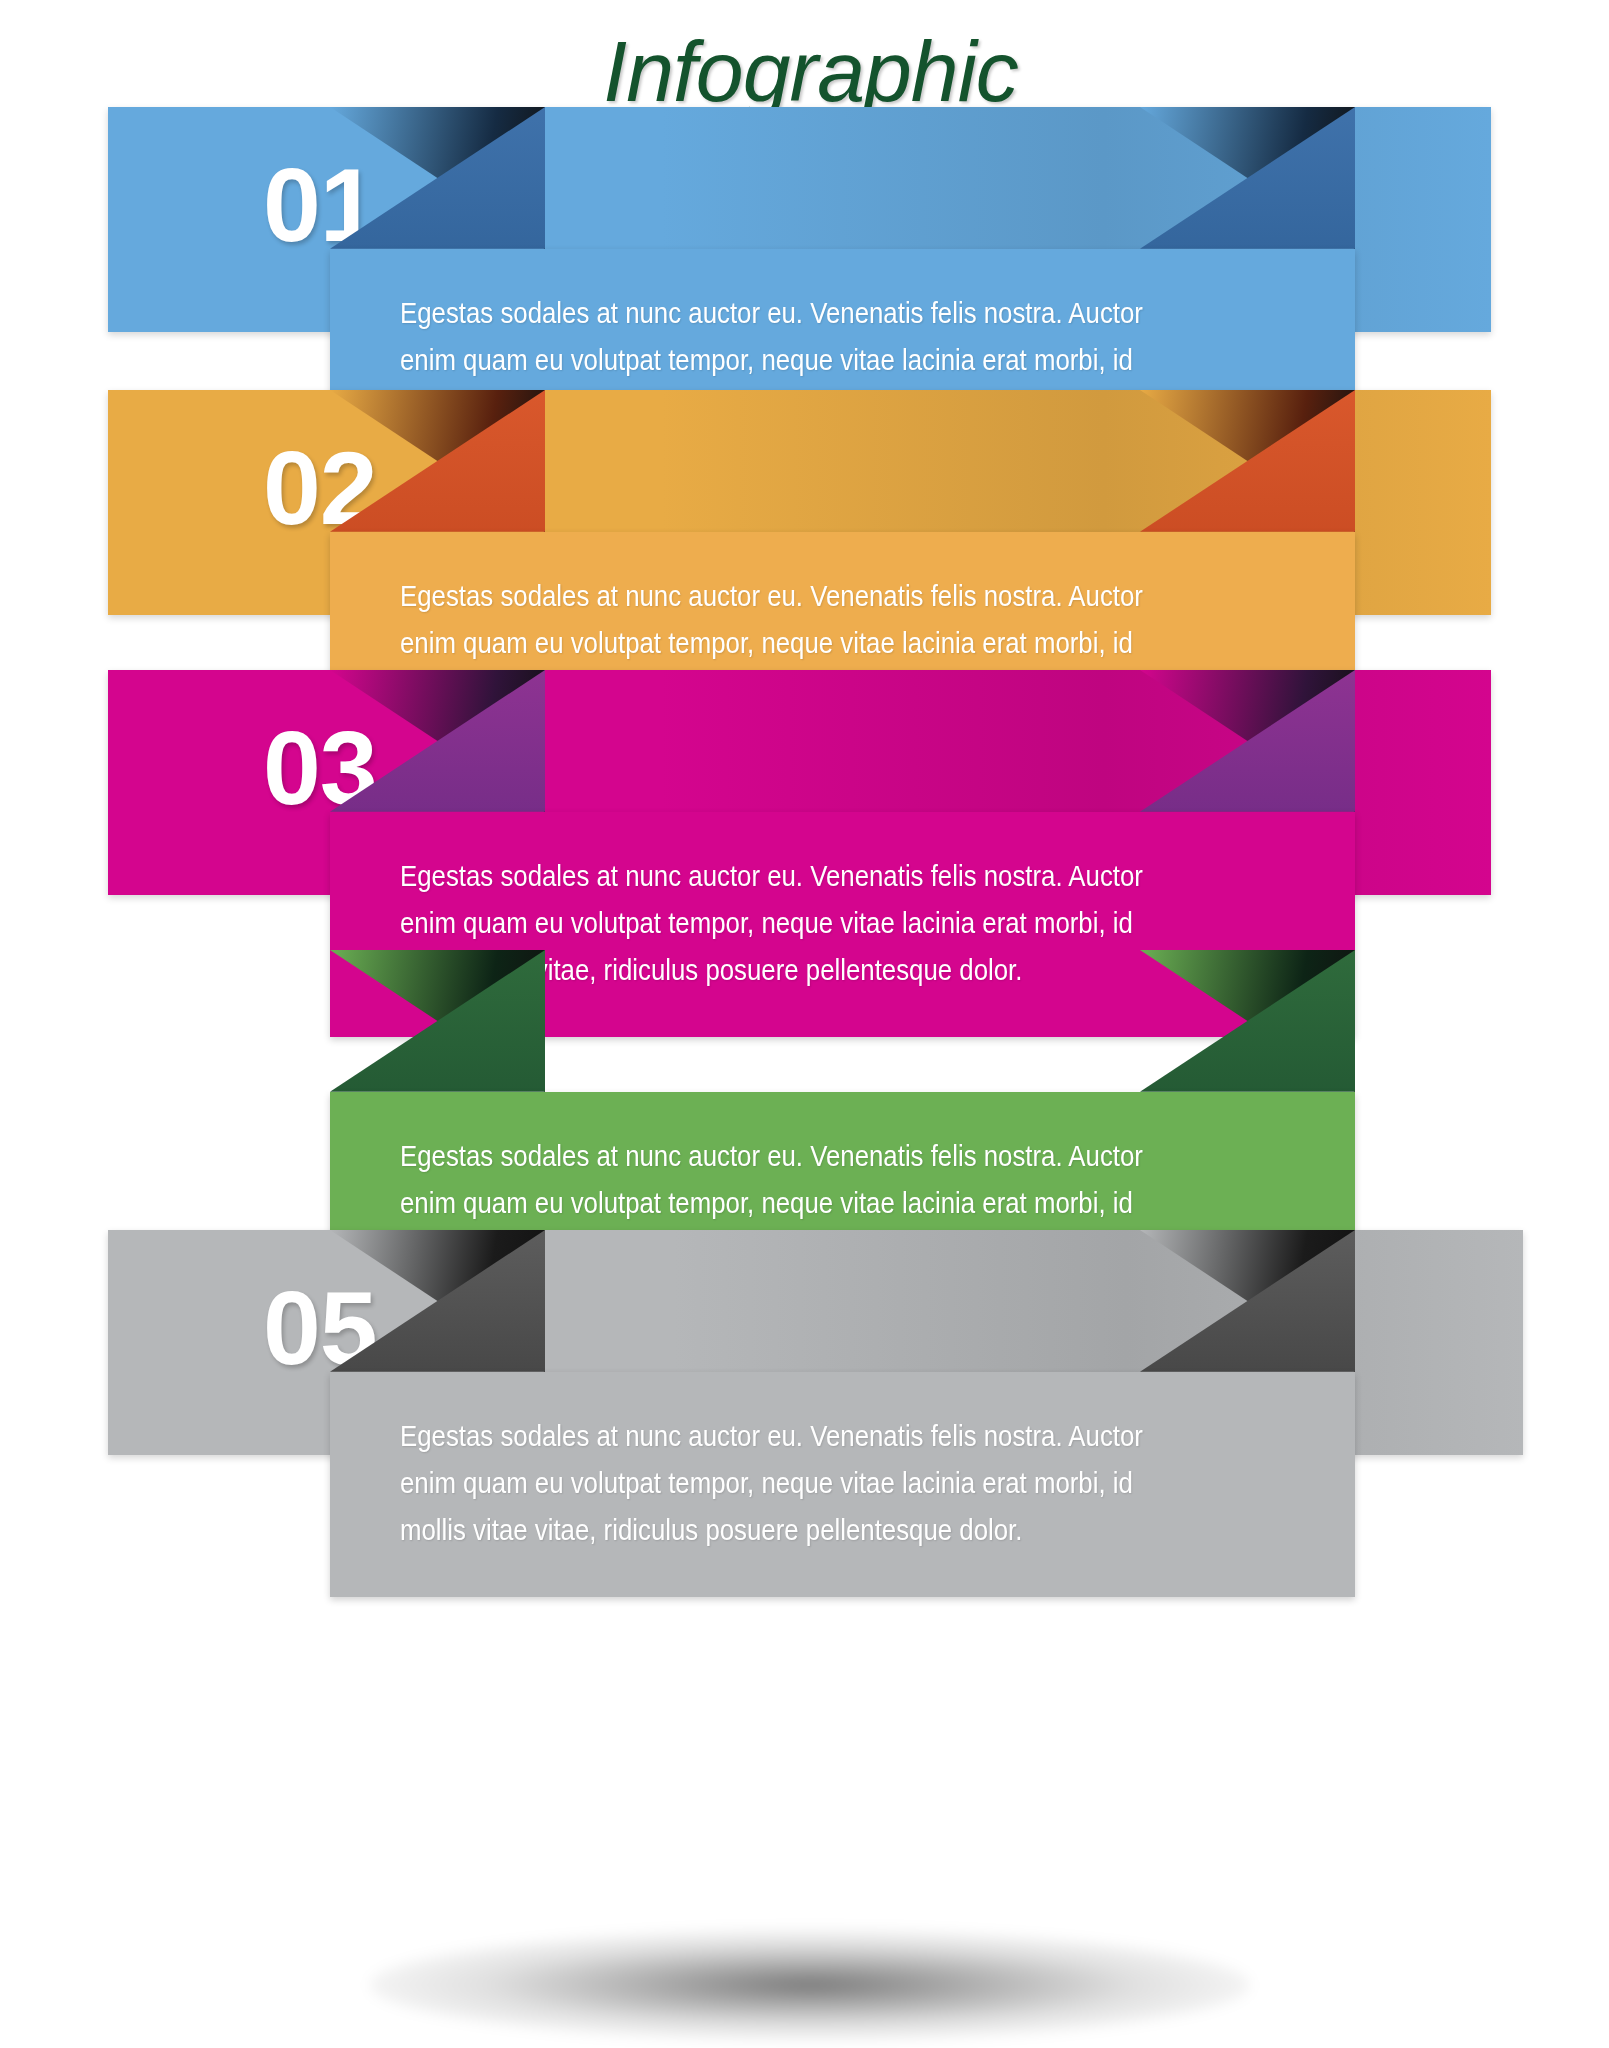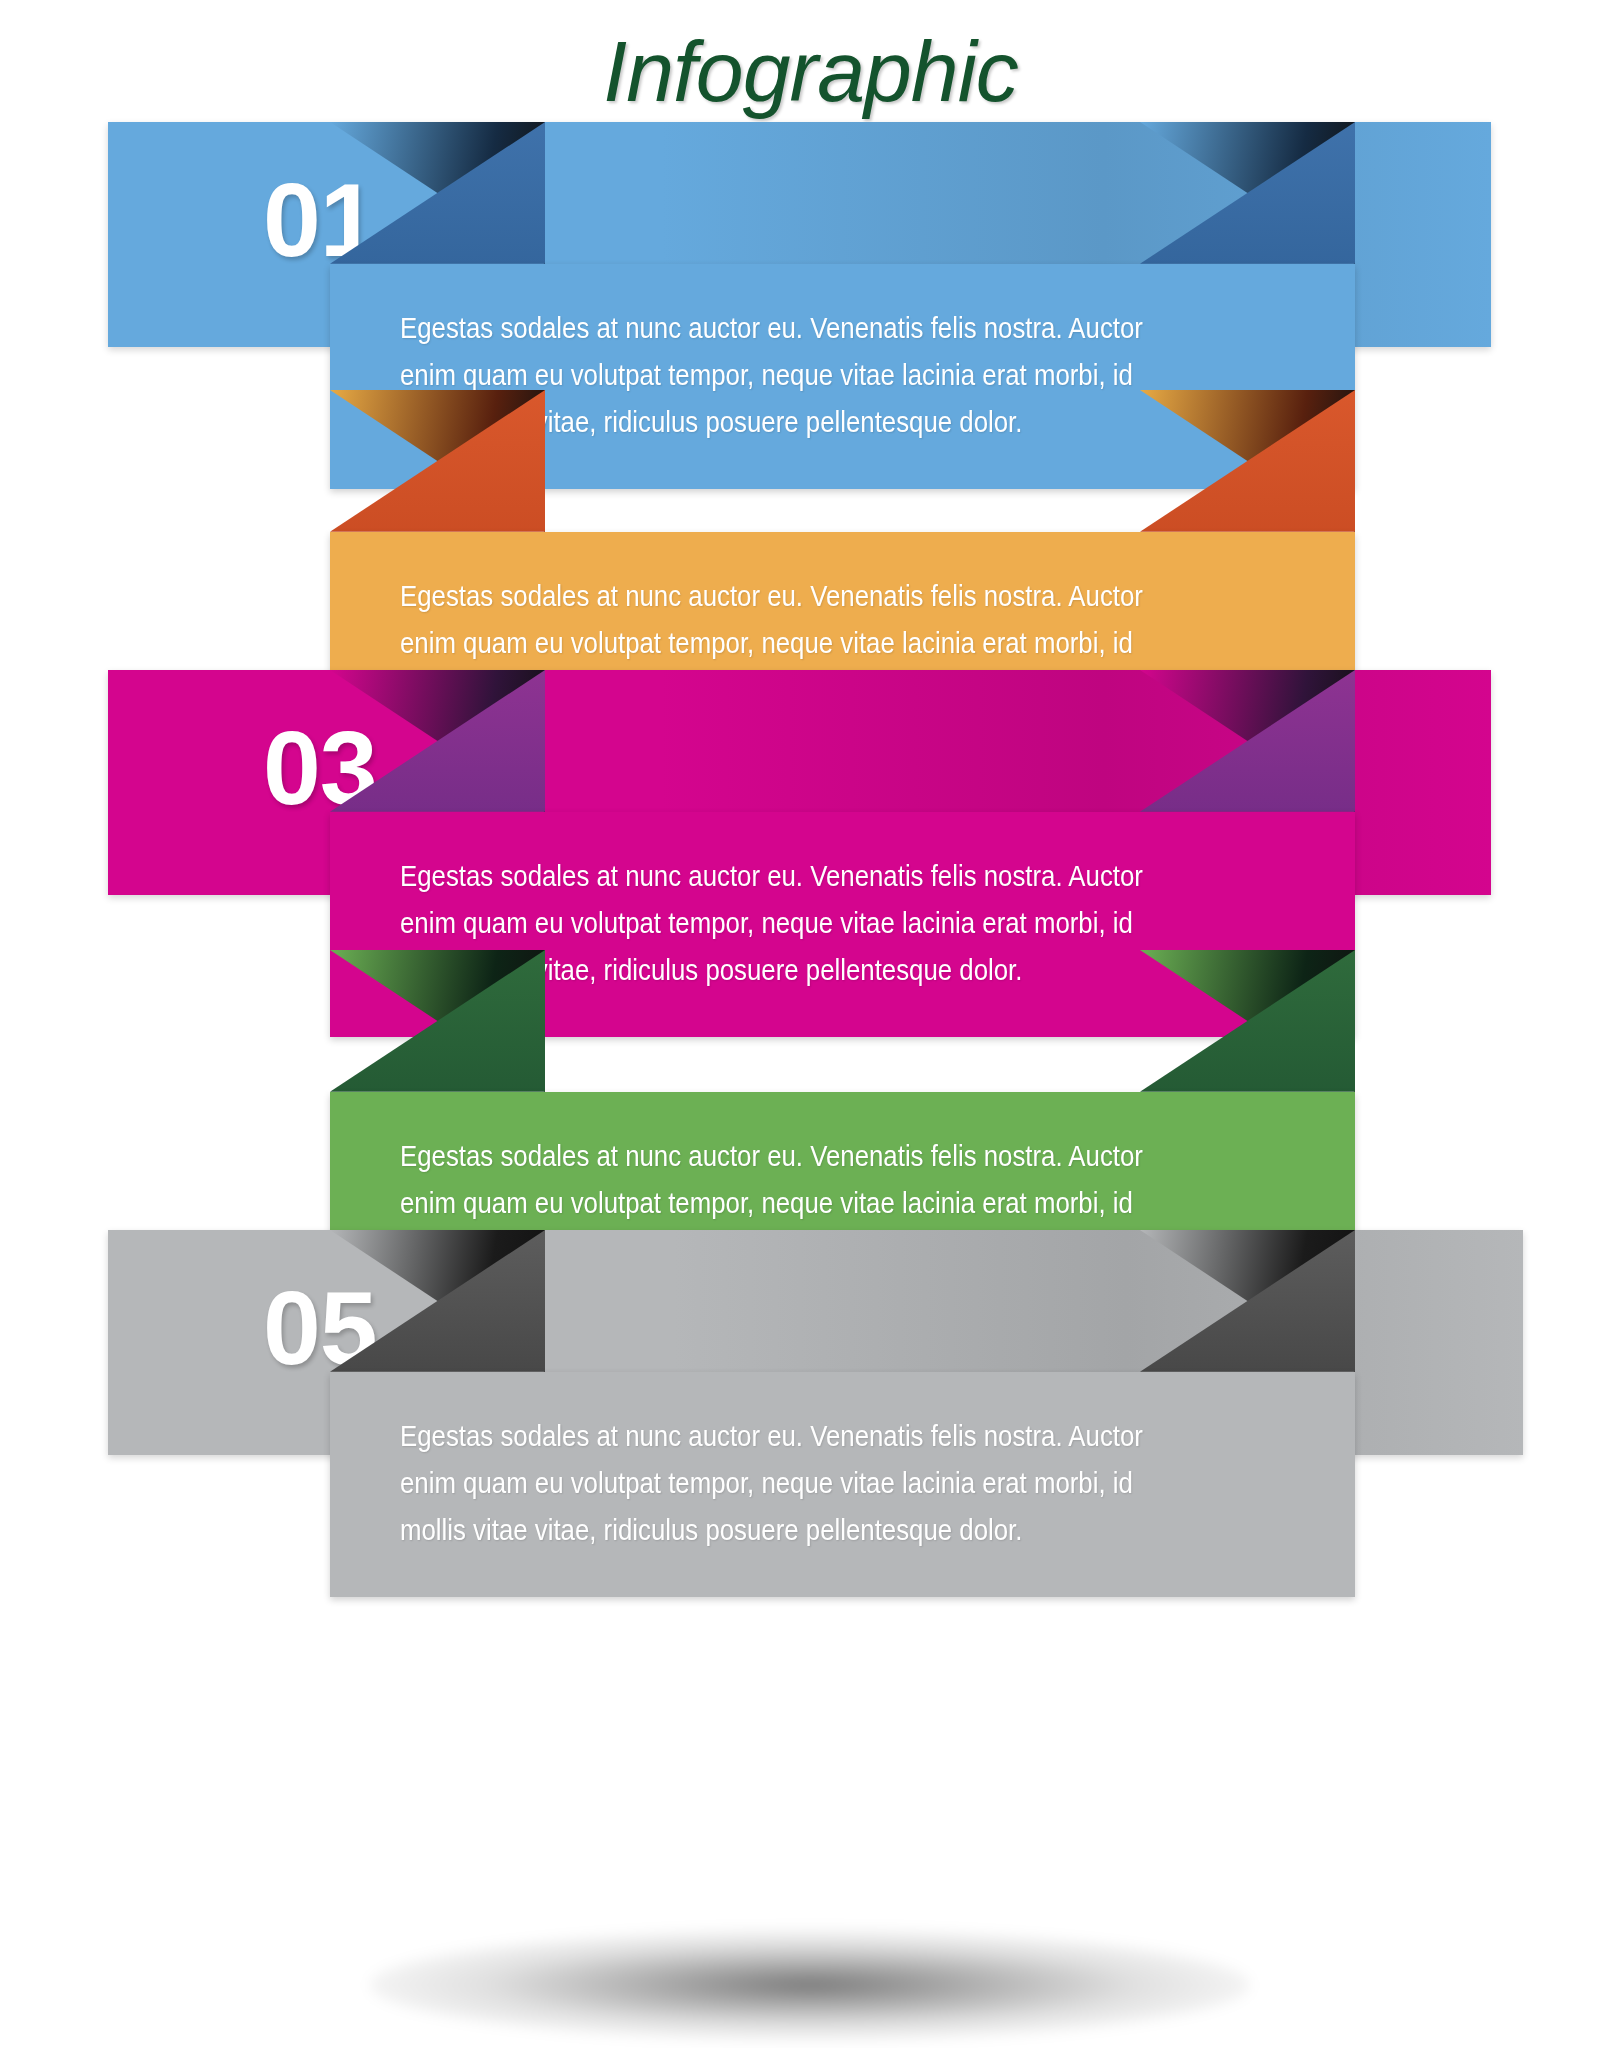--- a/index.html
+++ b/index.html
@@ -113,41 +113,44 @@
        rgba(0,0,0,0) 88%);
     filter:blur(7px);
   }
 </style>
 </head>
 <body>
 
 <div class="title">Infographic</div>
 
 <div id="ribbons">
-    <div class="ribbon" style="top: 122px;">
+    <div class="ribbon" style="top: 107px;">
       <div class="back-strip" style="background:linear-gradient(90deg,#65a9dd 0%,#65a9dd 40%,rgb(91,152,199) 72%,#65a9dd 100%);box-shadow:0 3px 7px rgba(0,0,0,.16);">
         <div class="numeral">01</div>
       </div>
       <div class="fold left">
         <div class="tri-dark" style="background:linear-gradient(100deg,#65a9dd 0%,rgb(21,43,67) 70%,#101010 100%);"></div>
       </div>
       <div class="fold-tail left">
         <div class="wedge" style="background:linear-gradient(180deg,#3f72ab 0%,#2e5f95 100%);"></div>
       </div>
       <div class="fold right">
         <div class="tri-dark" style="background:linear-gradient(100deg,#65a9dd 0%,rgb(21,43,67) 70%,#101010 100%);"></div>
       </div>
       <div class="fold-tail right">
         <div class="wedge" style="background:linear-gradient(180deg,#3f72ab 0%,#2e5f95 100%);"></div>
       </div>
       <div class="front-panel" style="background:#65a9dd;">
         <div class="body-text">Egestas sodales at nunc auctor eu. Venenatis felis nostra. Auctor enim quam eu volutpat tempor, neque vitae lacinia erat morbi, id mollis vitae vitae, ridiculus posuere pellentesque dolor.</div>
       </div>
     </div>
     <div class="ribbon" style="top: 390px;">
+      <div class="back-strip" style="background:linear-gradient(90deg,#e8ab45 0%,#e8ab45 40%,rgb(209,154,62) 72%,#e8ab45 100%);box-shadow:0 3px 7px rgba(0,0,0,.16);">
+        <div class="numeral">02</div>
+      </div>
       <div class="fold left">
         <div class="tri-dark" style="background:linear-gradient(100deg,#e8ab45 0%,rgb(88,32,14) 70%,#101010 100%);"></div>
       </div>
       <div class="fold-tail left">
         <div class="wedge" style="background:linear-gradient(180deg,#d9582c 0%,#c4471f 100%);"></div>
       </div>
       <div class="fold right">
         <div class="tri-dark" style="background:linear-gradient(100deg,#e8ab45 0%,rgb(88,32,14) 70%,#101010 100%);"></div>
       </div>
       <div class="fold-tail right">

